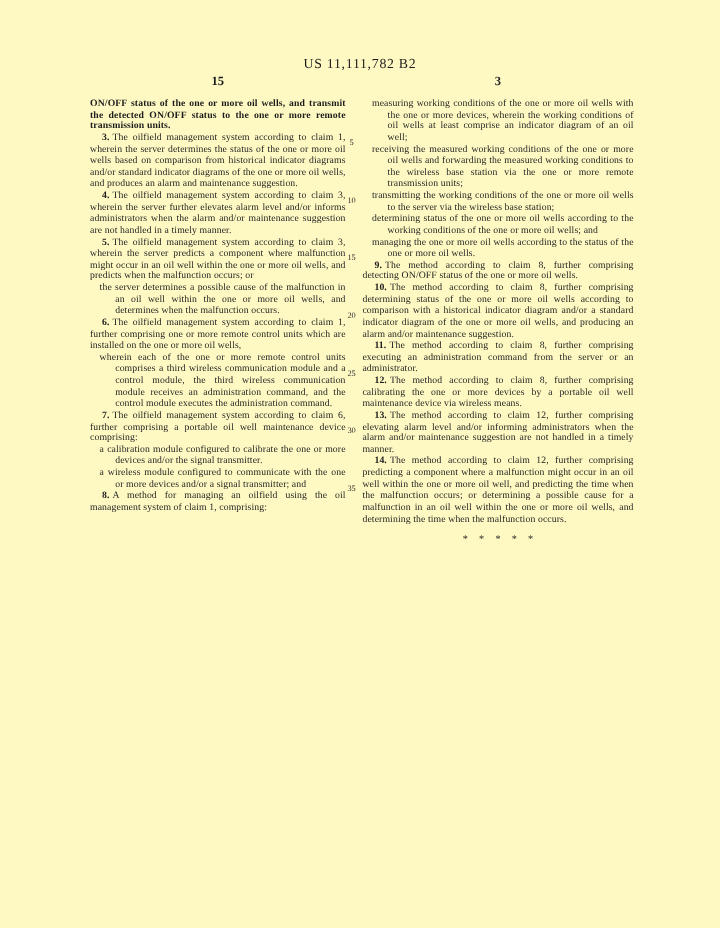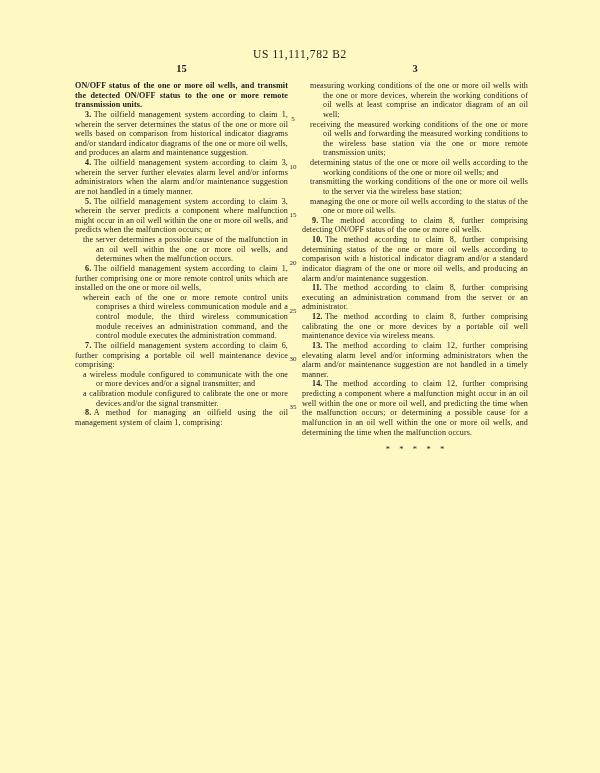--- a/index.html
+++ b/index.html
@@ -90,30 +90,30 @@
 
   <div class="col col-left">
     <p class="p-plain">ON/OFF status of the one or more oil wells, and transmit the detected ON/OFF status to the one or more remote transmission units.</p>
     <p class="p-claim"><span class="num">3.</span><span>The oilfield management system according to claim 1, wherein the server determines the status of the one or more oil wells based on comparison from historical indicator diagrams and/or standard indicator diagrams of the one or more oil wells, and produces an alarm and maintenance suggestion.</span></p>
     <p class="p-claim"><span class="num">4.</span><span>The oilfield management system according to claim 3, wherein the server further elevates alarm level and/or informs administrators when the alarm and/or maintenance suggestion are not handled in a timely manner.</span></p>
     <p class="p-claim"><span class="num">5.</span><span>The oilfield management system according to claim 3, wherein the server predicts a component where malfunction might occur in an oil well within the one or more oil wells, and predicts when the malfunction occurs; or</span></p>
     <p class="p-sub">the server determines a possible cause of the malfunction in an oil well within the one or more oil wells, and determines when the malfunction occurs.</p>
     <p class="p-claim"><span class="num">6.</span><span>The oilfield management system according to claim 1, further comprising one or more remote control units which are installed on the one or more oil wells,</span></p>
     <p class="p-sub">wherein each of the one or more remote control units comprises a third wireless communication module and a control module, the third wireless communication module receives an administration command, and the control module executes the administration command.</p>
     <p class="p-claim"><span class="num">7.</span><span>The oilfield management system according to claim 6, further comprising a portable oil well maintenance device comprising:</span></p>
+    <p class="p-sub">a calibration module configured to calibrate the one or more devices and/or the signal transmitter.</p>
     <p class="p-sub">a wireless module configured to communicate with the one or more devices and/or a signal transmitter; and</p>
-    <p class="p-sub">a calibration module configured to calibrate the one or more devices and/or the signal transmitter.</p>
     <p class="p-claim"><span class="num">8.</span><span>A method for managing an oilfield using the oil management system of claim 1, comprising:</span></p>
   </div>
 
   <div class="col col-right">
     <p class="p-sub">measuring working conditions of the one or more oil wells with the one or more devices, wherein the working conditions of oil wells at least comprise an indicator diagram of an oil well;</p>
     <p class="p-sub">receiving the measured working conditions of the one or more oil wells and forwarding the measured working conditions to the wireless base station via the one or more remote transmission units;</p>
+    <p class="p-sub">transmitting the working conditions of the one or more oil wells to the server via the wireless base station;</p>
     <p class="p-sub">determining status of the one or more oil wells according to the working conditions of the one or more oil wells; and</p>
-    <p class="p-sub">transmitting the working conditions of the one or more oil wells to the server via the wireless base station;</p>
     <p class="p-sub">managing the one or more oil wells according to the status of the one or more oil wells.</p>
     <p class="p-claim"><span class="num">9.</span><span>The method according to claim 8, further comprising detecting ON/OFF status of the one or more oil wells.</span></p>
     <p class="p-claim"><span class="num">10.</span><span>The method according to claim 8, further comprising determining status of the one or more oil wells according to comparison with a historical indicator diagram and/or a standard indicator diagram of the one or more oil wells, and producing an alarm and/or maintenance suggestion.</span></p>
     <p class="p-claim"><span class="num">11.</span><span>The method according to claim 8, further comprising executing an administration command from the server or an administrator.</span></p>
     <p class="p-claim"><span class="num">12.</span><span>The method according to claim 8, further comprising calibrating the one or more devices by a portable oil well maintenance device via wireless means.</span></p>
     <p class="p-claim"><span class="num">13.</span><span>The method according to claim 12, further comprising elevating alarm level and/or informing administrators when the alarm and/or maintenance suggestion are not handled in a timely manner.</span></p>
     <p class="p-claim"><span class="num">14.</span><span>The method according to claim 12, further comprising predicting a component where a malfunction might occur in an oil well within the one or more oil well, and predicting the time when the malfunction occurs; or determining a possible cause for a malfunction in an oil well within the one or more oil wells, and determining the time when the malfunction occurs.</span></p>
     <p class="end-mark">* * * * *</p>
   </div>
 

